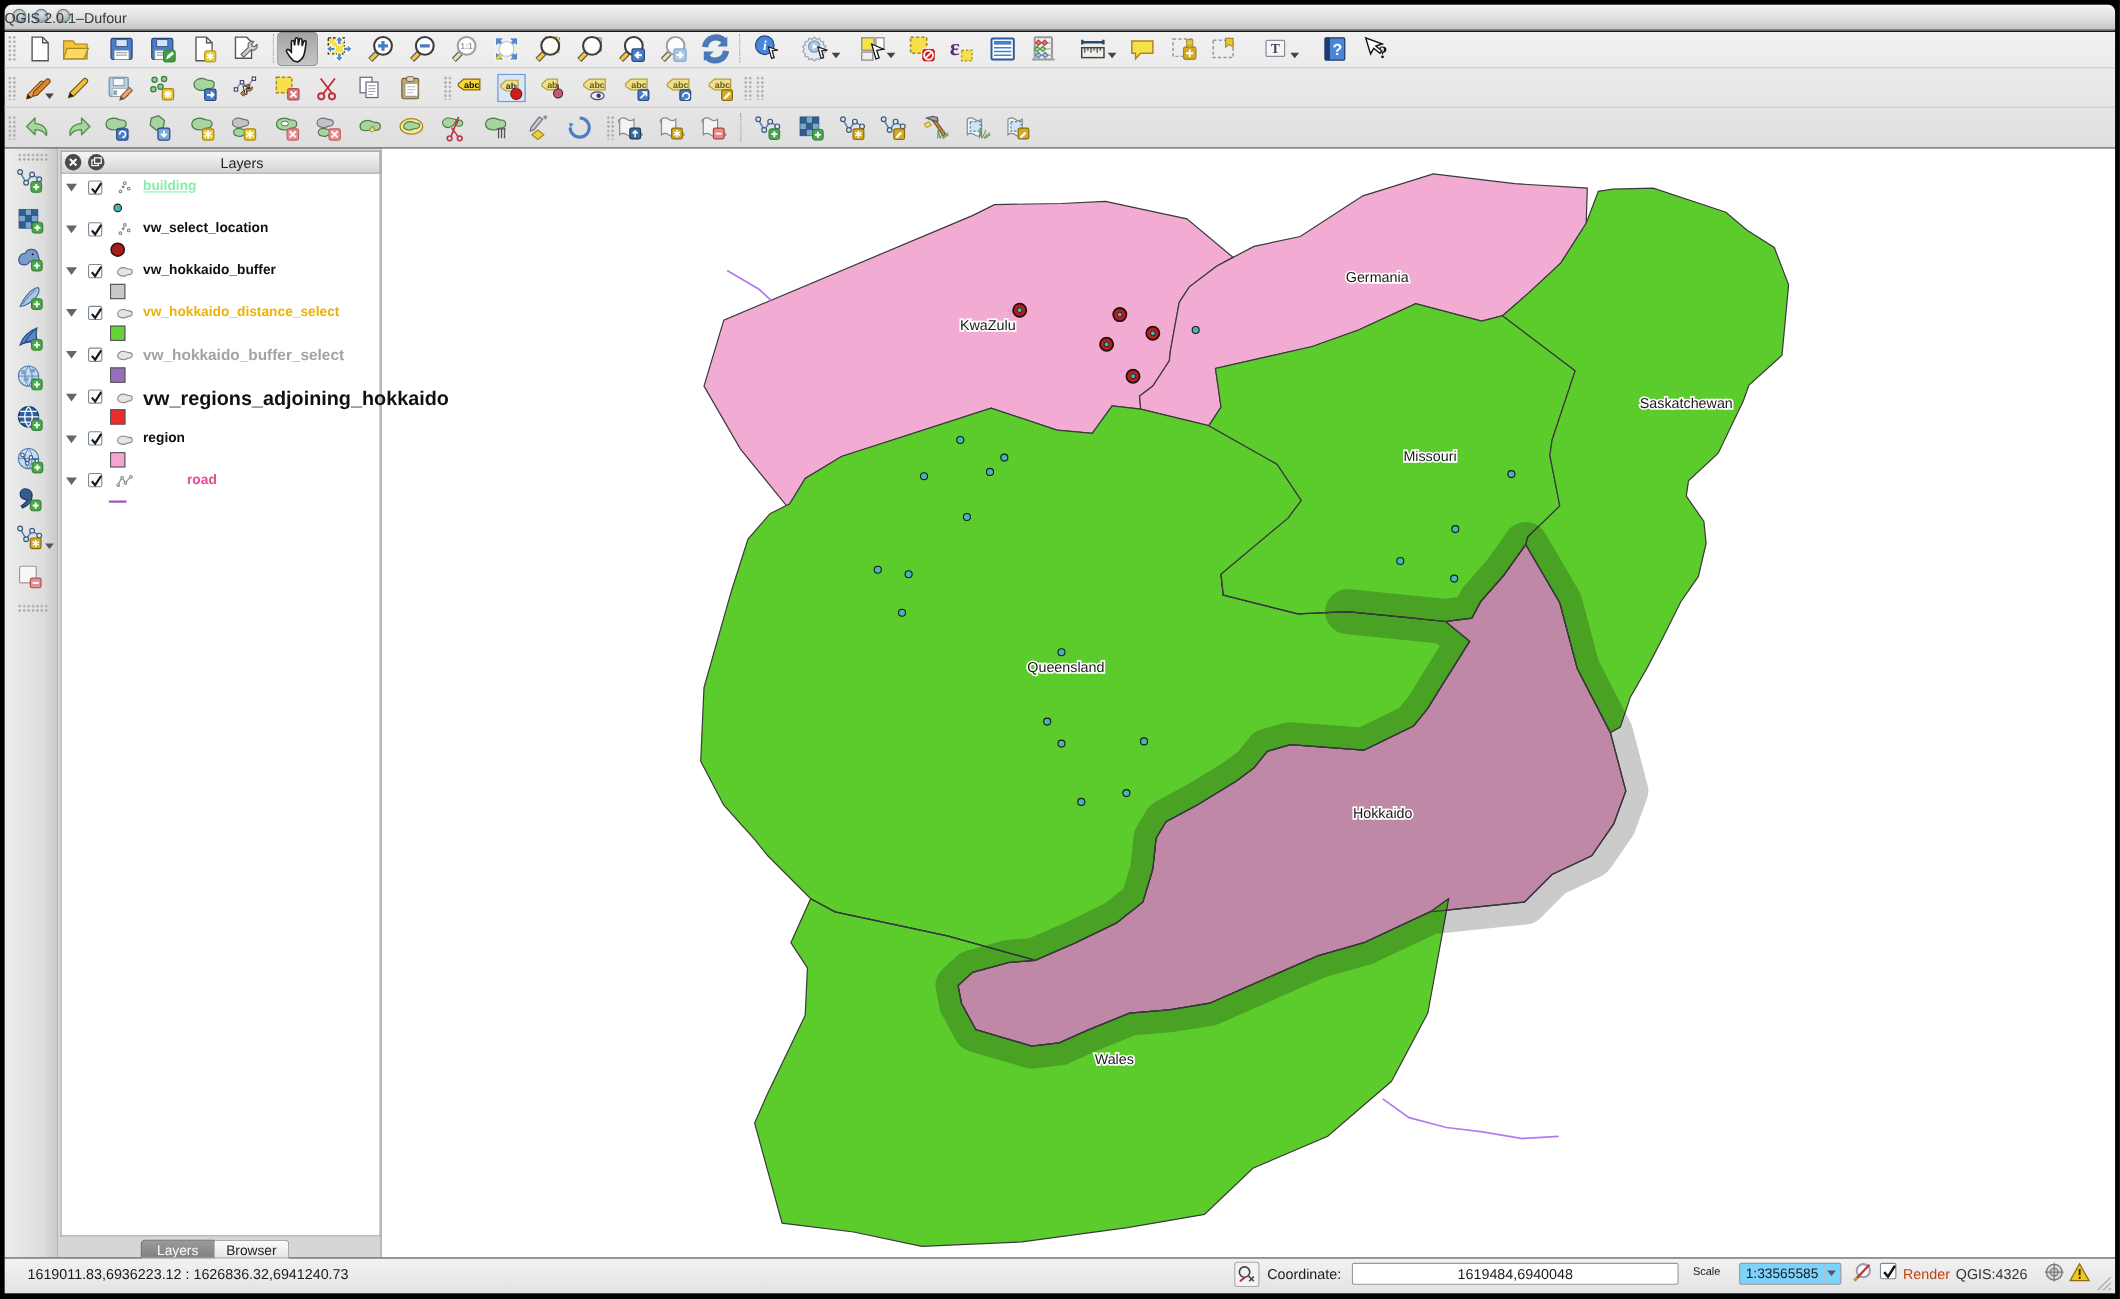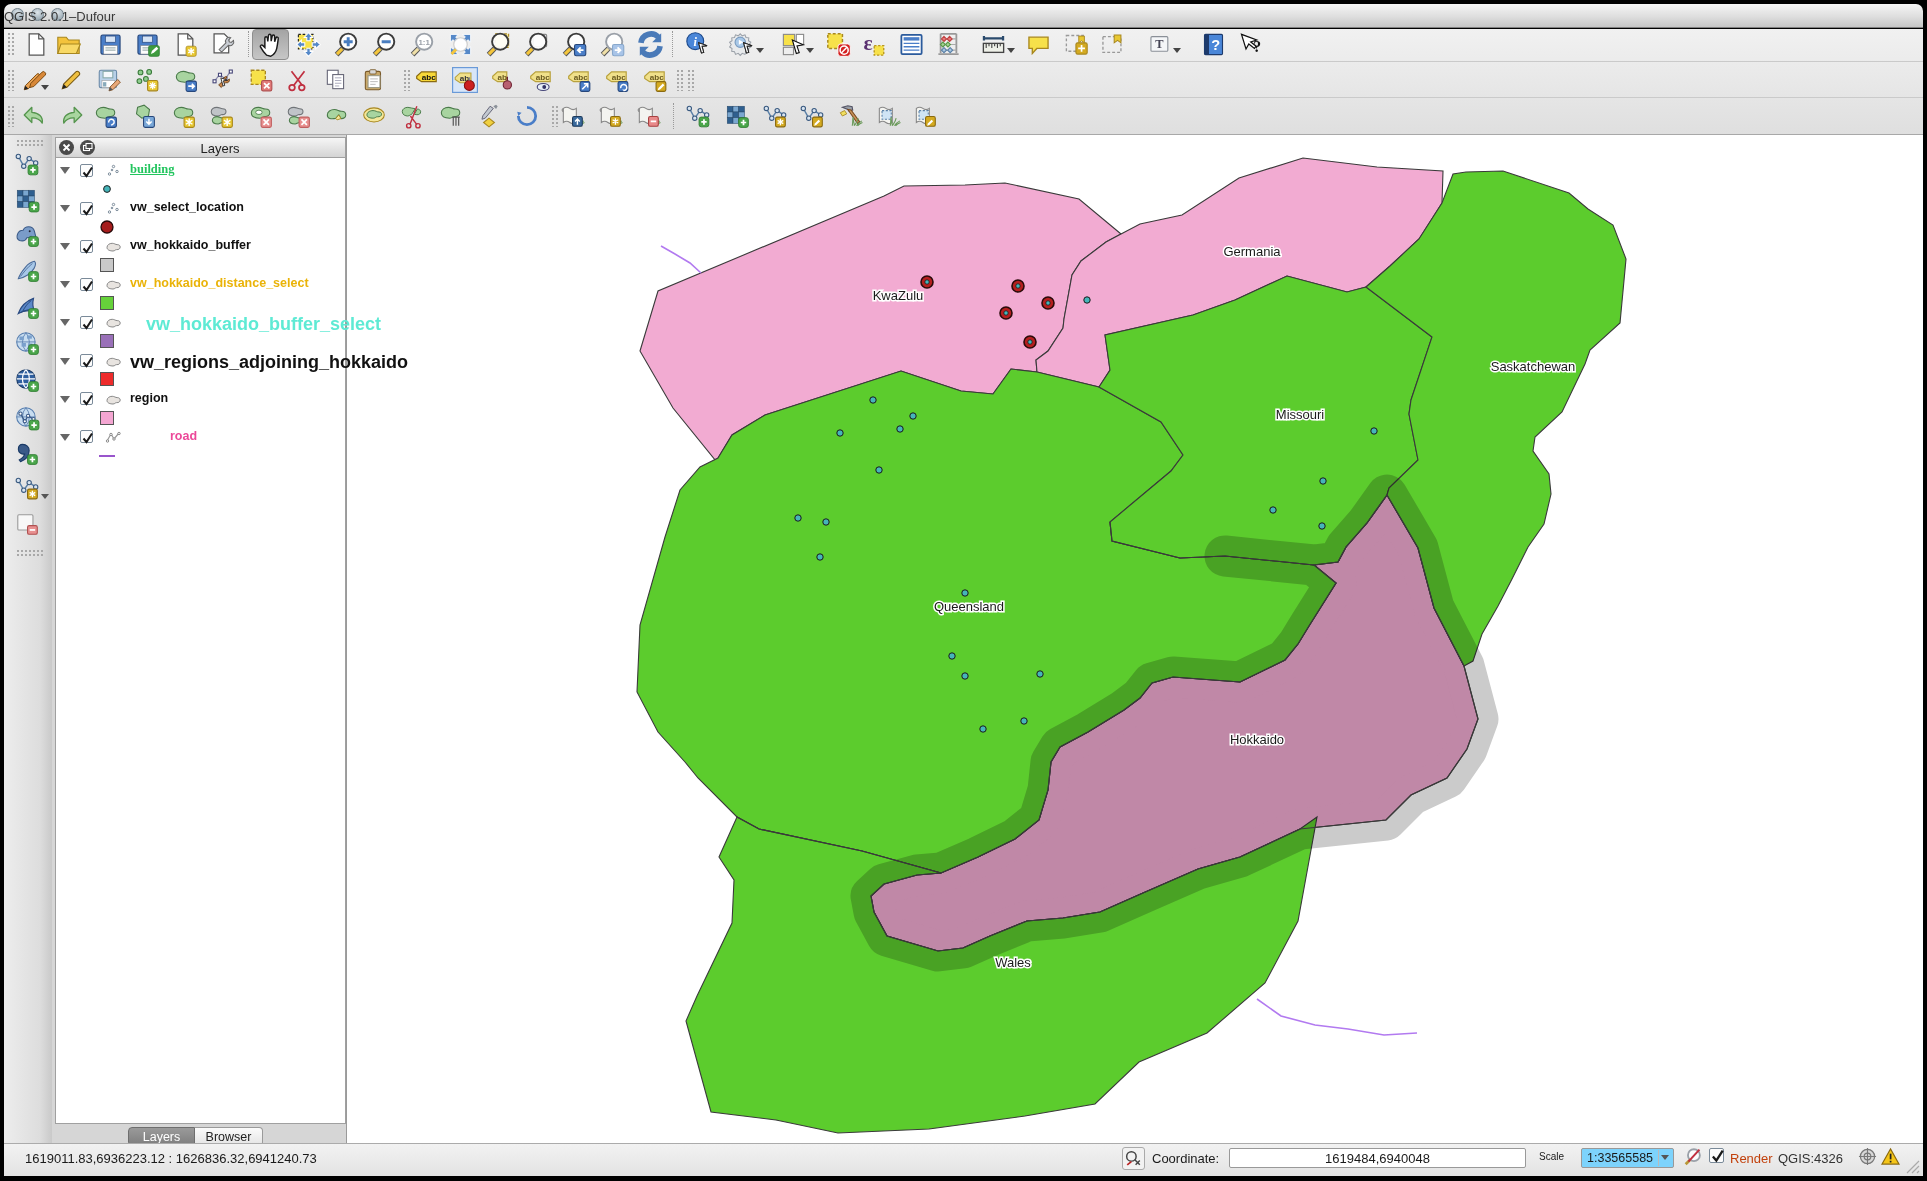--- a/index.html
+++ b/index.html
@@ -683,21 +683,21 @@
           <path d="M2.5 6.5l3 3.5L11 1.5" fill="none" stroke="#1a1a1a" stroke-width="2"></path>
         </svg></div>
       <svg style="position:absolute;left:105px;top:163px" width="16" height="14" viewBox="0 0 16 14">
         <g fill="none" stroke="#7a8a99">
           <circle cx="4.5" cy="11" r="1.2"></circle>
           <circle cx="8.5" cy="3.5" r="1.2"></circle>
           <circle cx="12" cy="8.5" r="1.2"></circle>
           <circle cx="7" cy="7" r="0.8" fill="#9ab"></circle>
         </g>
       </svg>
-      <div style="position:absolute;left:130px;top:162px;font-size:12.5px;font-weight:bold;color:#22c55e;text-decoration:underline;font-family:Liberation Serif, serif;">building</div>
+      <div style="position:absolute;left:130px;top:162px;font-size:12.5px;font-weight:bold;color:#86efac;text-decoration:underline;">building</div>
       <svg style="position:absolute;left:101px;top:183px" width="12" height="12">
         <circle cx="6" cy="6" r="3.4" fill="#45b5ba" stroke="#222"></circle>
       </svg>
       <div style="position:absolute;left:60px;top:205px;width:0;height:0;border-left:5px solid transparent;border-right:5px solid transparent;border-top:7px solid #666"></div>
       <div class="cb" style="left:80px;top:202px"><svg width="13" height="13" viewBox="0 0 13 13">
           <path d="M2.5 6.5l3 3.5L11 1.5" fill="none" stroke="#1a1a1a" stroke-width="2"></path>
         </svg></div>
       <svg style="position:absolute;left:105px;top:201px" width="16" height="14" viewBox="0 0 16 14">
         <g fill="none" stroke="#7a8a99">
           <circle cx="4.5" cy="11" r="1.2"></circle>
@@ -728,21 +728,21 @@
       </svg>
       <div style="position:absolute;left:130px;top:276px;font-size:12.5px;font-weight:bold;color:#eab308;">vw_hokkaido_distance_select</div>
       <div style="position:absolute;left:100px;top:296px;width:13.5px;height:13.5px;background:#66d23a;border:1px solid #555"></div>
       <div style="position:absolute;left:60px;top:319px;width:0;height:0;border-left:5px solid transparent;border-right:5px solid transparent;border-top:7px solid #666"></div>
       <div class="cb" style="left:80px;top:316px"><svg width="13" height="13" viewBox="0 0 13 13">
           <path d="M2.5 6.5l3 3.5L11 1.5" fill="none" stroke="#1a1a1a" stroke-width="2"></path>
         </svg></div>
       <svg style="position:absolute;left:105px;top:315px" width="16" height="14" viewBox="0 0 16 14">
         <path d="M2 8.5c0-2.6 2.4-4.2 5.2-4.2 2.3 0 3.1 1.3 5 1.3 1.9 0 3 1 3 2.4 0 1.8-1.6 2.8-3.5 2.6-1.4-.2-1.7 1.4-3.7 1.4-2.8 0-6-1-6-3.5z" fill="#e8e4e0" stroke="#888" stroke-width="1"></path>
       </svg>
-      <div style="position:absolute;left:130px;top:314px;font-size:18px;font-weight:bold;color:#5eead4;margin-left:16px;">vw_hokkaido_buffer_select</div>
+      <div style="position:absolute;left:130px;top:314px;font-size:14px;font-weight:bold;color:#a3a3a3;">vw_hokkaido_buffer_select</div>
       <div style="position:absolute;left:100px;top:334px;width:13.5px;height:13.5px;background:#9970b8;border:1px solid #555"></div>
       <div style="position:absolute;left:60px;top:358px;width:0;height:0;border-left:5px solid transparent;border-right:5px solid transparent;border-top:7px solid #666"></div>
       <div class="cb" style="left:80px;top:354px"><svg width="13" height="13" viewBox="0 0 13 13">
           <path d="M2.5 6.5l3 3.5L11 1.5" fill="none" stroke="#1a1a1a" stroke-width="2"></path>
         </svg></div>
       <svg style="position:absolute;left:105px;top:354px" width="16" height="14" viewBox="0 0 16 14">
         <path d="M2 8.5c0-2.6 2.4-4.2 5.2-4.2 2.3 0 3.1 1.3 5 1.3 1.9 0 3 1 3 2.4 0 1.8-1.6 2.8-3.5 2.6-1.4-.2-1.7 1.4-3.7 1.4-2.8 0-6-1-6-3.5z" fill="#e8e4e0" stroke="#888" stroke-width="1"></path>
       </svg>
       <div style="position:absolute;left:130px;top:352px;font-size:18px;font-weight:bold;color:#111;">vw_regions_adjoining_hokkaido</div>
       <div style="position:absolute;left:100px;top:372px;width:13.5px;height:13.5px;background:#ee2b2b;border:1px solid #555"></div>

